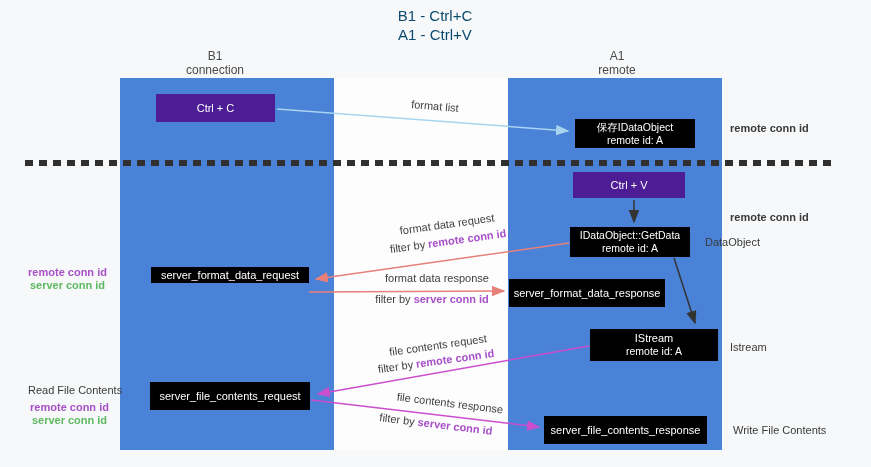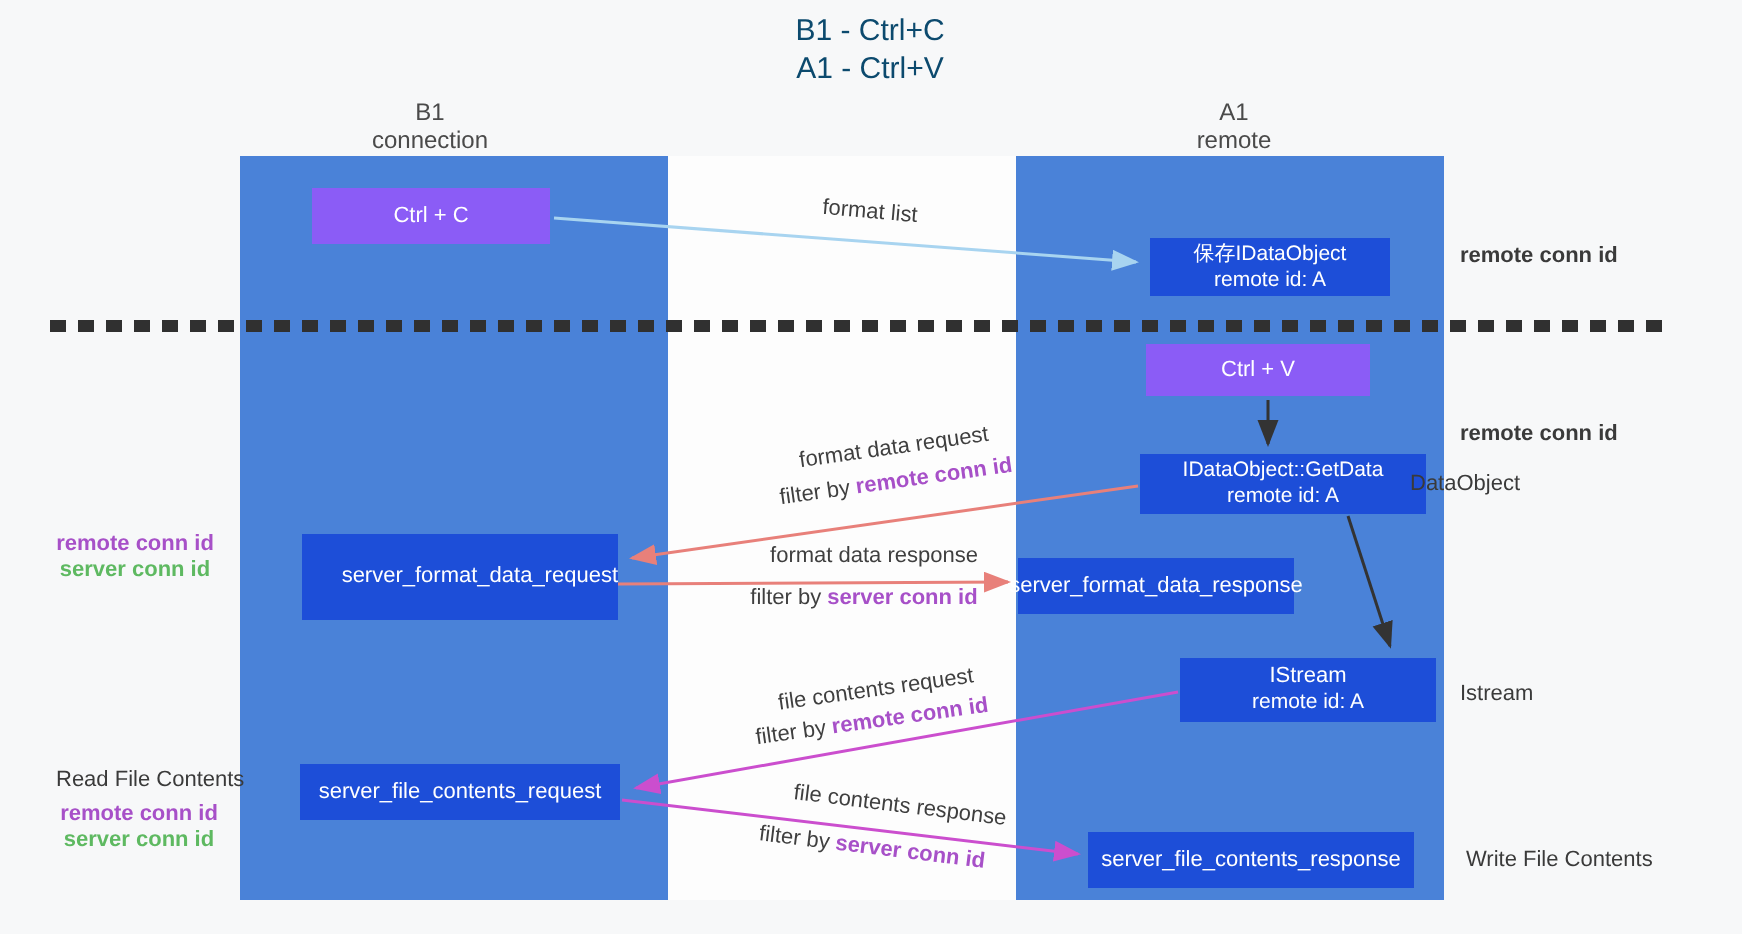--- a/index.html
+++ b/index.html
@@ -30,30 +30,30 @@
 
   .lane { top: 78px; width: 214px; height: 372px; background: #4a82d8; }
   .lane.left { left: 120px; }
   .lane.right { left: 508px; }
 
   .node {
     display: flex; flex-direction: column; align-items: center; justify-content: center;
     color: #ffffff; font-size: 11px; line-height: 13px; text-align: center;
     z-index: 3;
   }
-  .node.green { background: #8b5cf6; }
-  .node.orange { background: #1d4ed8; }
+  .node.green { background: #4c1d95; }
+  .node.orange { background: #000000; }
   .node .l2 { font-size: 10.5px; }
 
   #n-ctrl-c  { left: 156px; top: 94px;  width: 119px; height: 28px; }
   #n-save    { left: 575px; top: 119px; width: 120px; height: 29px; font-size: 10.5px; }
   #n-ctrl-v  { left: 573px; top: 172px; width: 112px; height: 26px; }
-  #n-getdata { left: 570px; top: 227px; width: 143px; height: 30px; font-size: 10.5px; }
-  #n-freq    { left: 151px; top: 267px; width: 158px; height: 43px; align-items: flex-end; }
-  #n-fresp   { left: 509px; top: 279px; width: 138px; height: 28px; }
+  #n-getdata { left: 570px; top: 227px; width: 120px; height: 30px; font-size: 10.5px; }
+  #n-freq    { left: 151px; top: 267px; width: 158px; height: 16px; }
+  #n-fresp   { left: 509px; top: 279px; width: 156px; height: 28px; }
   #n-istream { left: 590px; top: 329px; width: 128px; height: 32px; }
   #n-creq    { left: 150px; top: 382px; width: 160px; height: 28px; }
   #n-cresp   { left: 544px; top: 416px; width: 163px; height: 28px; }
 
   svg.overlay { position: absolute; left: 0; top: 0; z-index: 4; pointer-events: none; }
 
   .flow-label {
     z-index: 5; font-size: 11px; color: #3f3f3f; text-align: center; white-space: nowrap;
   }
   .purple { color: #a750c8; font-weight: bold; }

